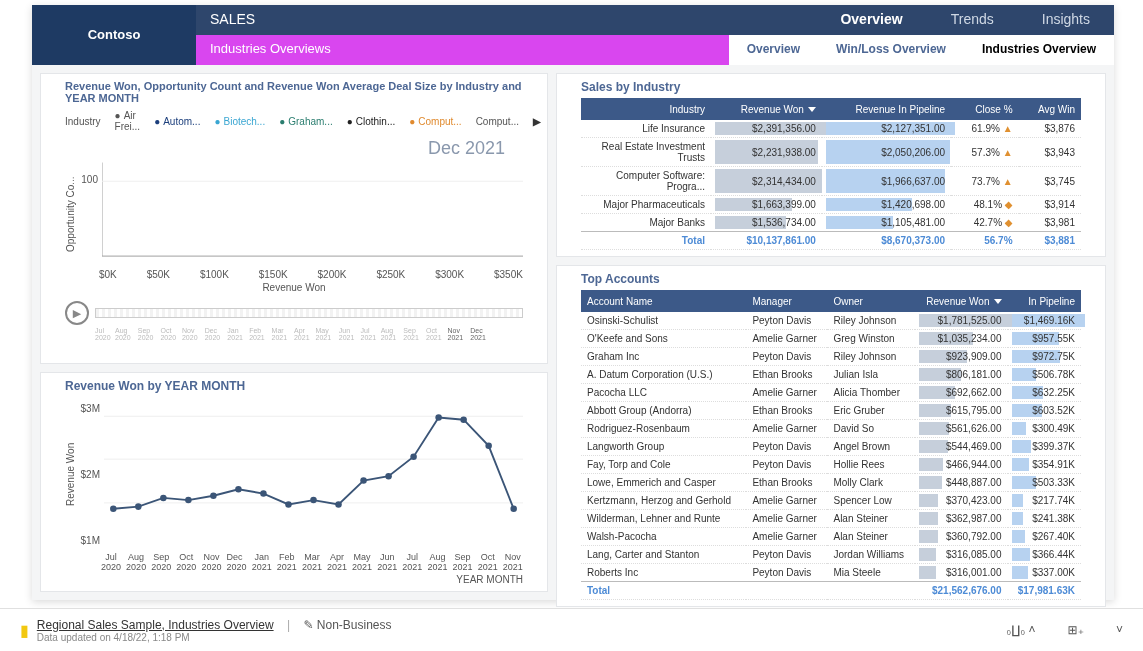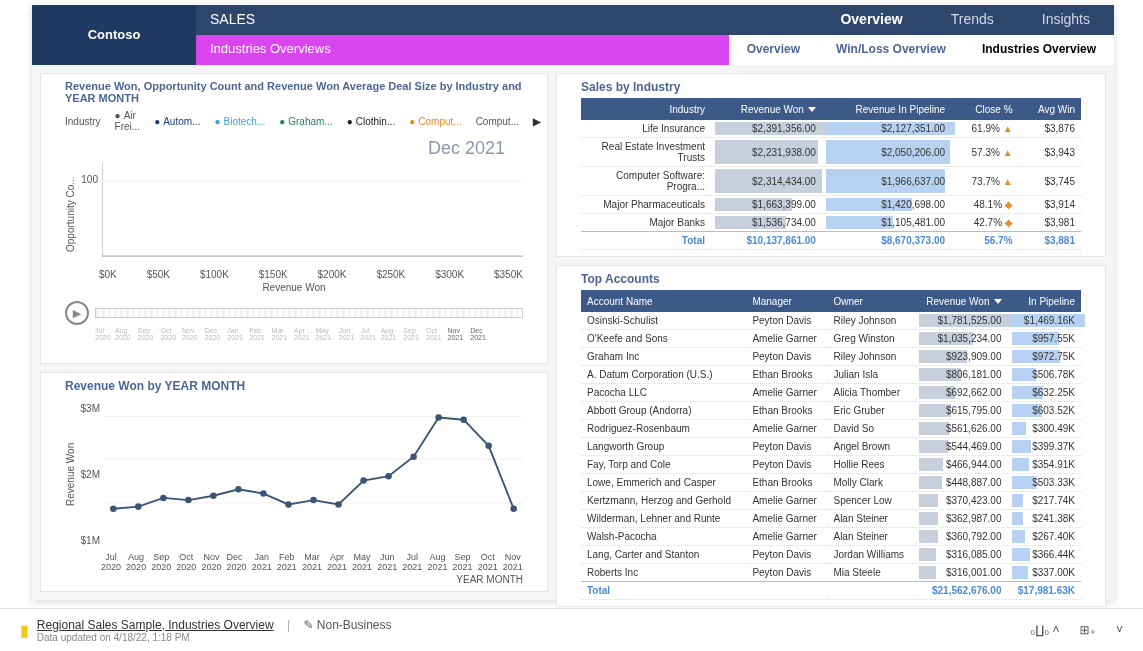--- a/index.html
+++ b/index.html
@@ -38,21 +38,21 @@
 .bar-cell.blue .bar{background:#b7d2f0}
 .bar-cell span{position:relative;z-index:1}
 .glyph{color:#e09030;font-size:10px}
 .play{width:24px;height:24px;border:2px solid #888;border-radius:50%;display:inline-flex;align-items:center;justify-content:center;color:#888;margin-right:6px}
 .slider{height:10px;flex:1;border:1px solid #ccc;background:repeating-linear-gradient(90deg,#f2f2f2,#f2f2f2 3px,#fff 3px,#fff 6px)}
 .axis-ticks{display:flex;justify-content:space-between;font-size:8px;color:#bbb;padding:2px 30px 0 30px}
 .footer{position:absolute;left:0;right:0;bottom:0;height:43px;border-top:1px solid #e0e0e0;display:flex;align-items:center;padding:0 20px;font-size:12px;color:#555;background:#fff}
 .pbi{color:#f2c811;font-size:16px;margin-right:8px}
 .footer-link{text-decoration:underline;color:#333}
 .footer-sep{margin:0 10px;color:#aaa}
-.foot-right{margin-left:auto;display:flex;gap:20px;color:#555}
+.foot-right{margin-left:auto;display:flex;gap:32px;color:#555}
 .sortarrow{display:inline-block;width:0;height:0;border-left:4px solid transparent;border-right:4px solid transparent;border-top:5px solid #fff;margin-left:4px;vertical-align:middle}
 </style>
 </head>
 <body>
 
 <div class="dash">
   <div style="display:flex">
     <div class="logo">Contoso</div>
     <div style="flex:1">
       <div class="hdr-dark">

